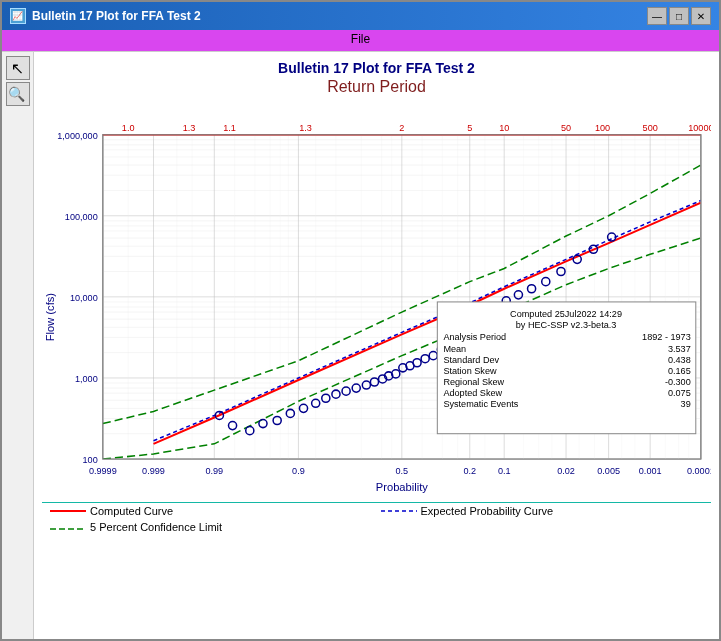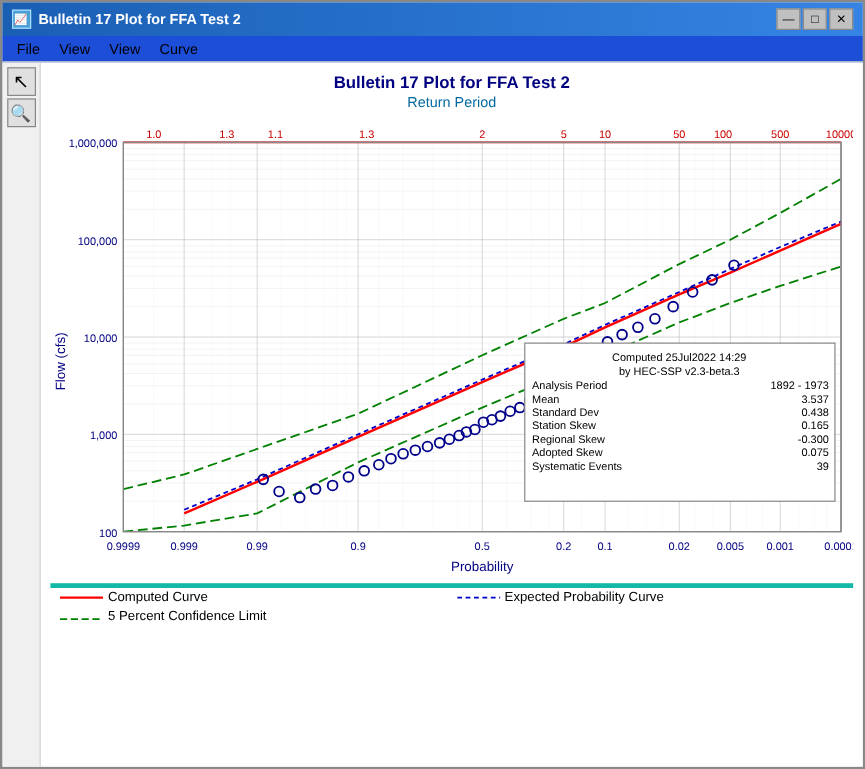--- a/index.html
+++ b/index.html
@@ -6,38 +6,38 @@
     body { font-family: Arial, sans-serif; font-size: 12px; background: #f0f0f0; width: 721px; height: 641px; overflow: hidden; }
     
     .window { width: 721px; height: 641px; background: #f0f0f0; border: 2px solid #888; display: flex; flex-direction: column; }
     
     .title-bar { background: linear-gradient(to right, #1a5fb4, #3584e4); color: white; height: 28px; display: flex; align-items: center; justify-content: space-between; padding: 0 8px; flex-shrink: 0; }
     .title-bar-left { display: flex; align-items: center; gap: 6px; font-size: 12px; font-weight: bold; }
     .title-bar-icon { width: 16px; height: 16px; background: #4a9fd4; border: 1px solid #adf; display: flex; align-items: center; justify-content: center; font-size: 9px; color: white; }
     .title-bar-buttons { display: flex; gap: 2px; }
     .title-btn { width: 20px; height: 18px; background: #c0c0c0; border: 1px solid #888; font-size: 10px; display: flex; align-items: center; justify-content: center; cursor: pointer; color: #000; }
     
-    .menu-bar { background: #1d4ed8; height: 22px; display: flex; align-items: center; padding: 0 4px; border-bottom: 1px solid #ccc; flex-shrink: 0; }
+    .menu-bar { background: #d946ef; height: 22px; display: flex; align-items: center; padding: 0 4px; border-bottom: 1px solid #ccc; flex-shrink: 0; flex-direction: column; }
     .menu-item { padding: 2px 8px; font-size: 12px; cursor: pointer; }
     
     .content { display: flex; flex: 1; overflow: hidden; }
     
     .toolbar { width: 32px; background: #f0f0f0; border-right: 1px solid #ccc; display: flex; flex-direction: column; align-items: center; padding: 4px 2px; gap: 2px; flex-shrink: 0; }
     .tool-btn { width: 24px; height: 24px; background: #e0e0e0; border: 1px solid #888; display: flex; align-items: center; justify-content: center; cursor: pointer; font-size: 14px; }
     
     .chart-area { flex: 1; background: white; position: relative; padding: 8px; }
     
     .chart-title { text-align: center; font-size: 14px; font-weight: bold; color: #000080; margin-bottom: 2px; }
-    .chart-subtitle { text-align: center; font-size: 12px; color: #0369a1; margin-bottom: 4px; }
+    .chart-subtitle { text-align: center; font-size: 16px; color: #7f1d1d; margin-bottom: 16px; }
     
     .chart-container { position: relative; width: 100%; height: 390px; }
     
     svg.chart-svg { width: 100%; height: 100%; }
     
-    .legend { display: flex; flex-wrap: wrap; padding: 4px 8px; gap: 2px; border-top: 4px solid #14b8a6; }
+    .legend { display: flex; flex-wrap: wrap; padding: 4px 8px; gap: 2px; border-top: 1px solid #14b8a6; }
   </style>
 </head>
 <body>
 
 <div class="window">
 
   <div class="title-bar">
     <div class="title-bar-left">
       <div class="title-bar-icon">📈</div>
       <span>Bulletin 17 Plot for FFA Test 2</span>

